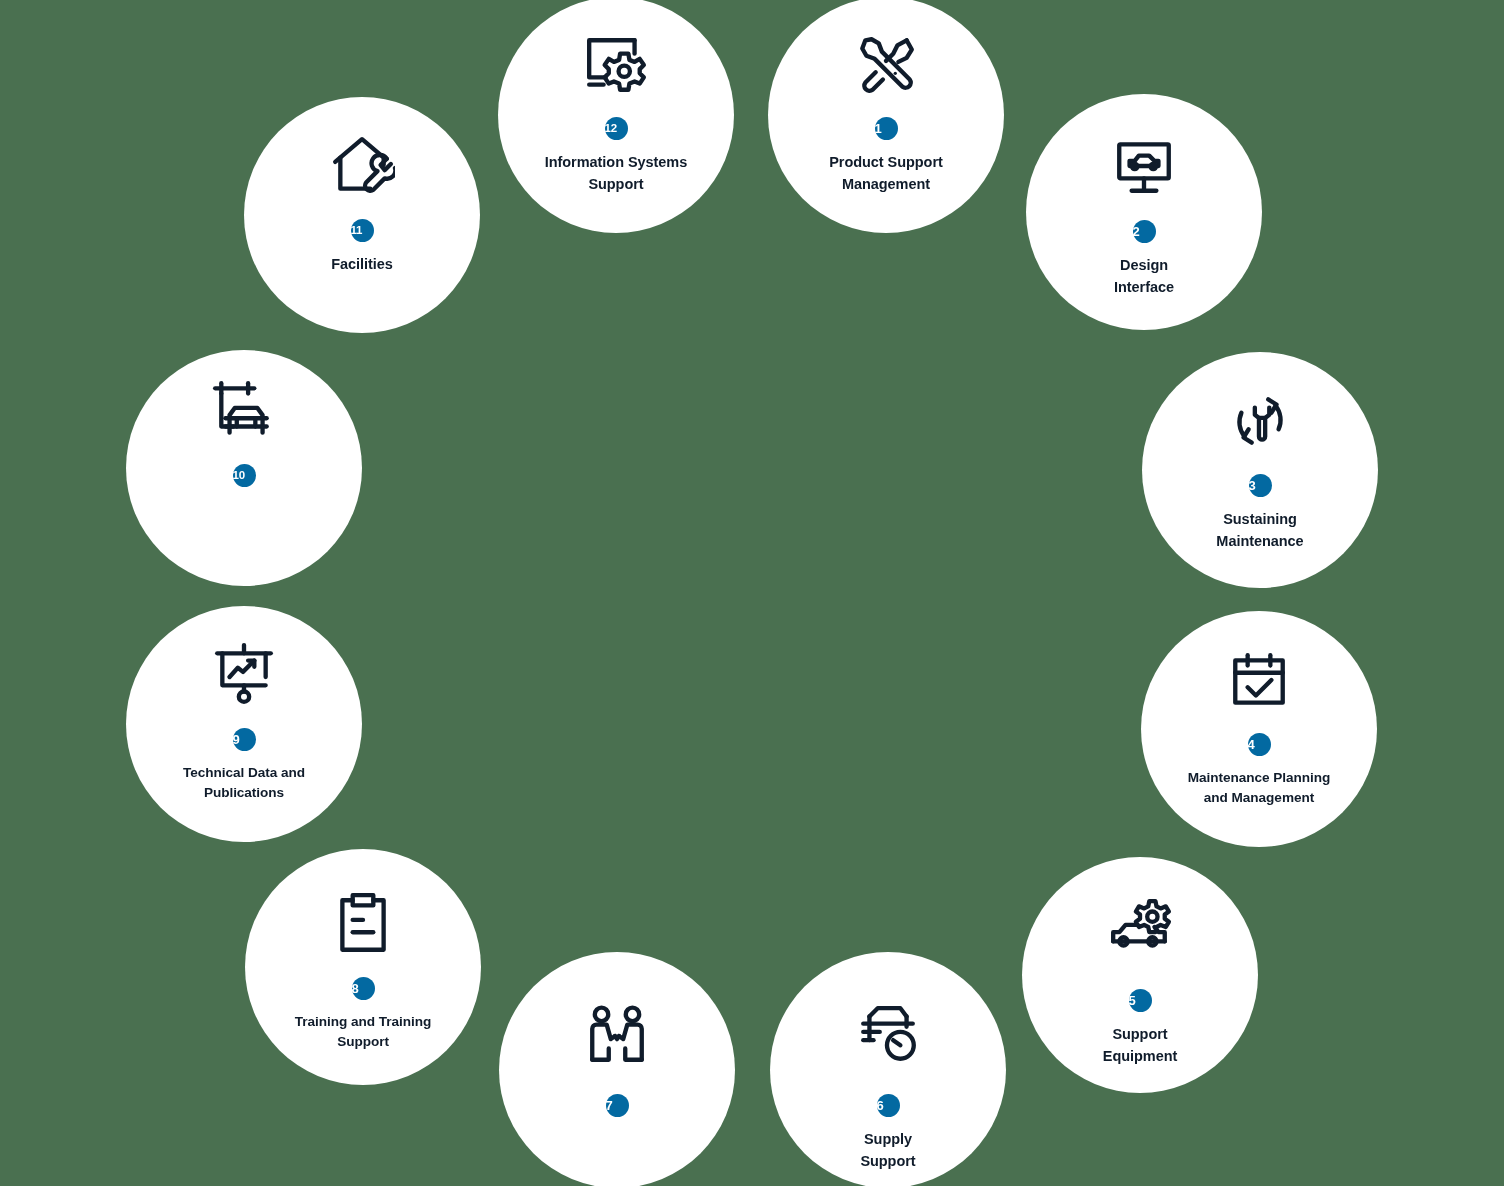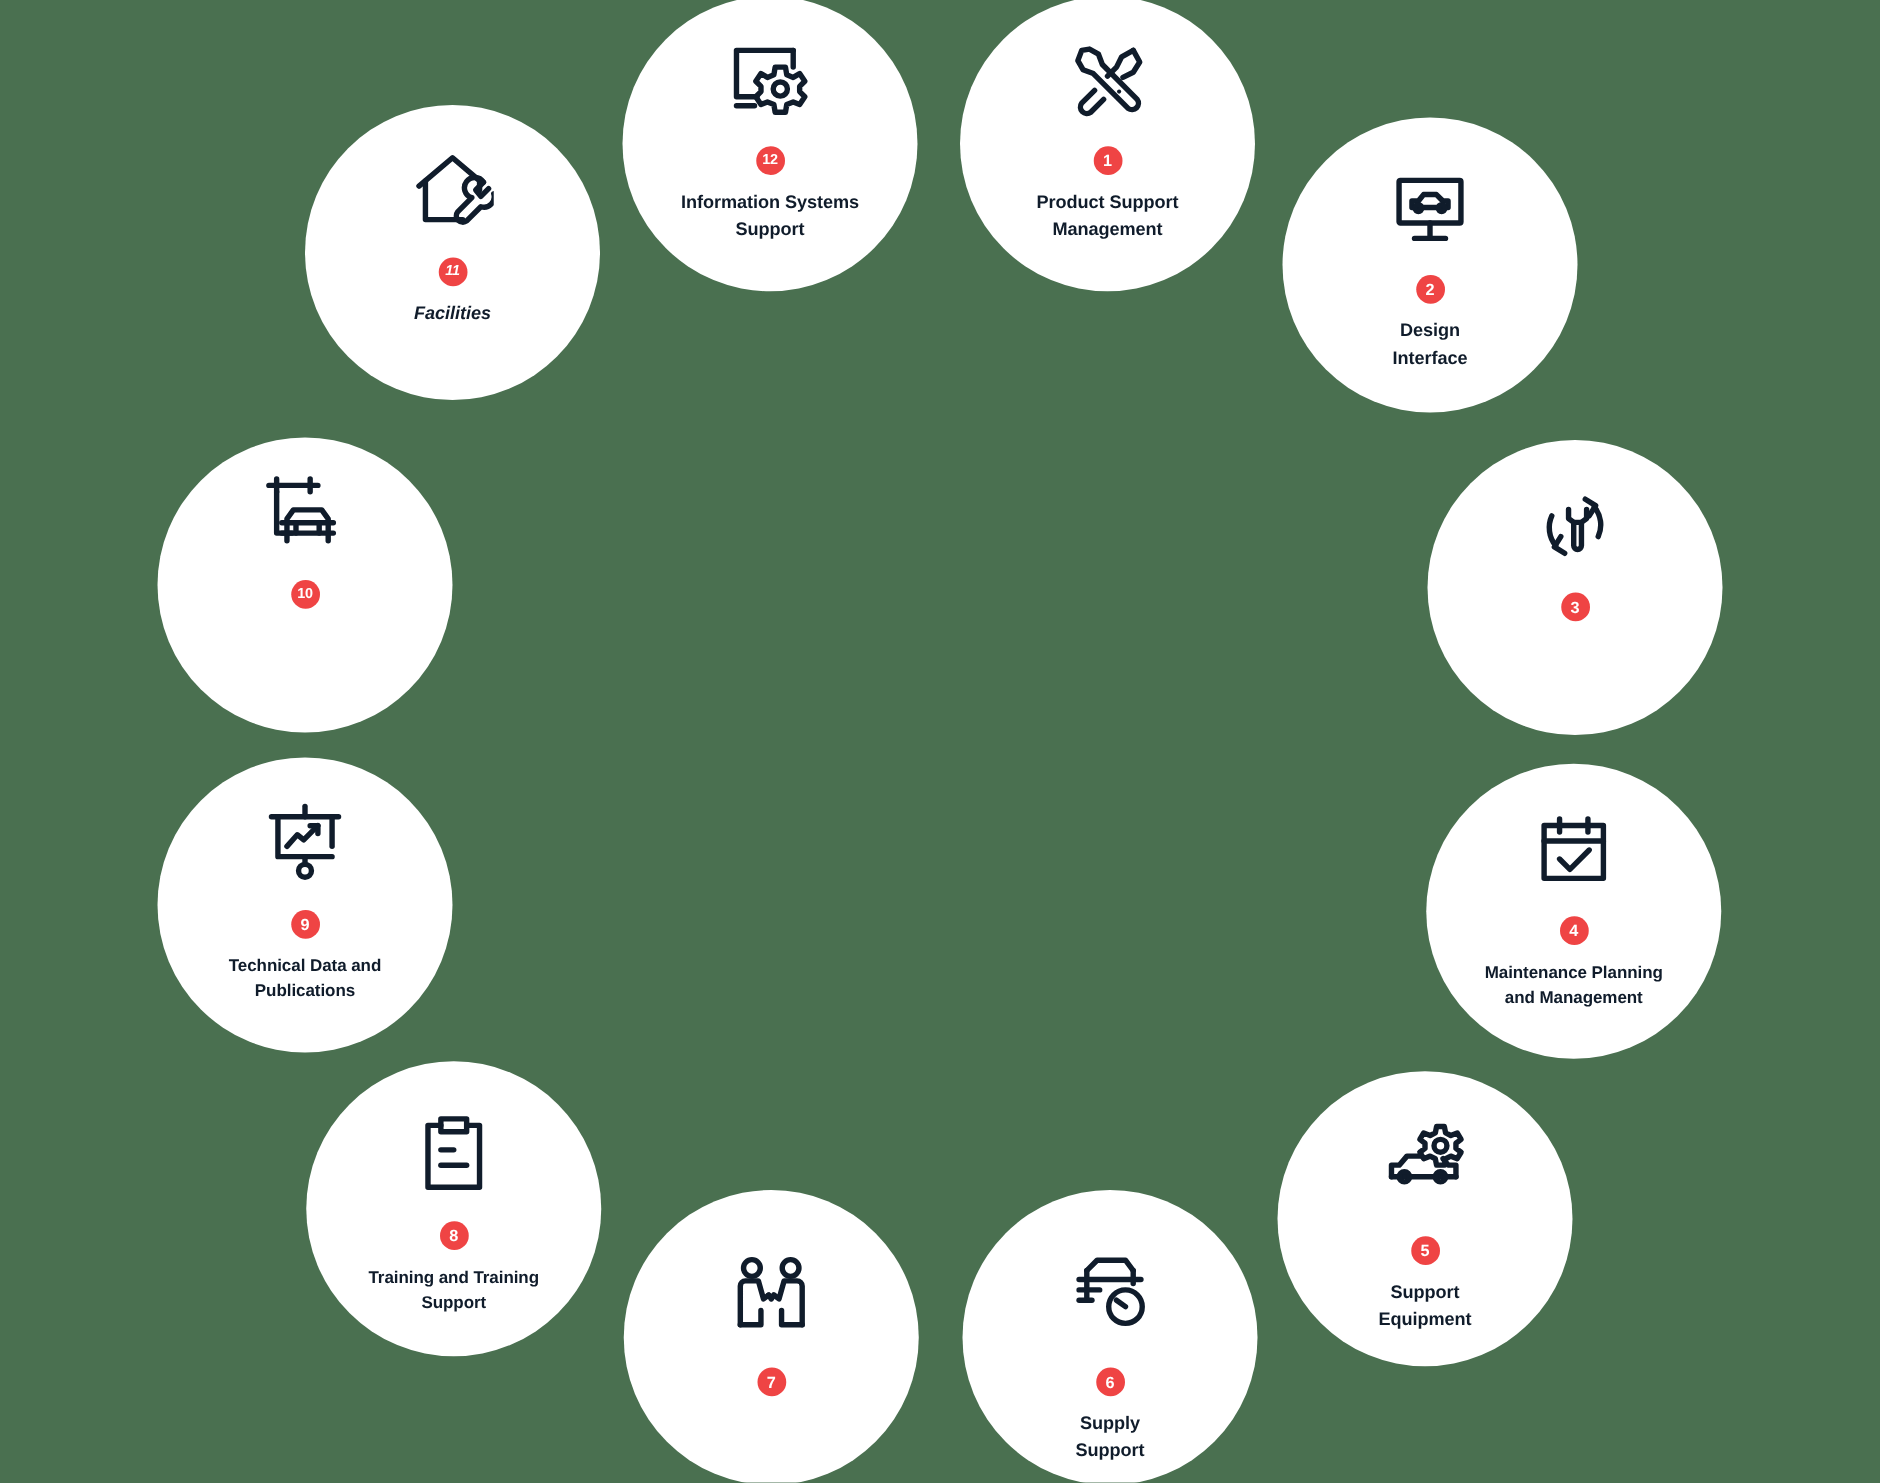--- a/index.html
+++ b/index.html
@@ -37,26 +37,25 @@
     align-items: center;
     justify-content: center;
     color: #101c2b;
   }
   .node-icon svg { display: block; width: 100%; height: 100%; }
   .node-badge {
     margin-top: 20px;
     width: 23px;
     height: 23px;
     border-radius: 50%;
-    background: #ef4444;
+    background: #0369a1;
     color: #ffffff;
     font-size: 13px;
     font-weight: 700;
     line-height: 23px;
-    text-align: center;
     letter-spacing: -0.2px;
     flex: none;
   }
   .node-badge.wide { font-size: 11.5px; }
   .node-label {
     margin-top: 12px;
     width: 200px;
     text-align: center;
     color: #101c2b;
     font-size: 14.5px;
@@ -70,21 +69,21 @@
   .n1  { left: 768px;  top: -3px;   }
   .n2  { left: 1026px; top: 94px;   }
   .n3  { left: 1142px; top: 352px;  }
   .n4  { left: 1141px; top: 611px;  }
   .n5  { left: 1022px; top: 857px;  }
   .n6  { left: 770px;  top: 952px;  }
   .n7  { left: 499px;  top: 952px;  }
   .n8  { left: 245px;  top: 849px;  }
   .n9  { left: 126px;  top: 606px;  }
   .n10 { left: 126px;  top: 350px;  }
-  .n11 { left: 244px;  top: 84px; font-style: italic;   }
+  .n11 { left: 244px;  top: 97px;   }
   .n12 { left: 498px;  top: -3px;   }
   .n1 .node-icon  { margin-top: 34px; }
   .n12 .node-icon { margin-top: 34px; }
   .n10 .node-icon { margin-top: 28px; }
   .n10 .node-badge { }
   .n6 .node-icon, .n7 .node-icon { margin-top: 50px; }
   .n6 .node-badge, .n7 .node-badge { margin-top: 26px; }
   .n5 .node-icon { margin-top: 38px; }
   .n5 .node-badge { margin-top: 28px; }
   .n8 .node-icon { margin-top: 42px; }
@@ -131,20 +130,22 @@
       <svg viewBox="0 0 64 64" fill="none" stroke="currentColor" stroke-width="4.2" stroke-linecap="round" stroke-linejoin="round">
         <path d="M47 17 A22 22 0 0 1 50 40"></path>
         <path d="M17 47 A22 22 0 0 1 14 24"></path>
         <path d="M40 11 L48 16 L43 24"></path>
         <path d="M24 53 L16 48 L21 40"></path>
         <path d="M27 19 L27 26 L31 29 L31 47 a3 3 0 0 0 6 0 L37 29 L41 26 L41 19"></path>
         <path d="M31 29 L37 29"></path>
       </svg>
     </span>
     <span class="node-badge">3</span>
+    <span class="node-label">Sustaining
+Maintenance</span>
   </div>
 
   <div class="node n4">
     <span class="node-icon">
       <svg viewBox="0 0 64 64" fill="none" stroke="currentColor" stroke-width="4.2" stroke-linecap="round" stroke-linejoin="round">
         <rect x="9" y="13" width="46" height="41"></rect>
         <path d="M9 25 L55 25"></path>
         <path d="M21 8 L21 18"></path>
         <path d="M43 8 L43 18"></path>
         <path d="M21 39 L29 47 L44 32"></path>

